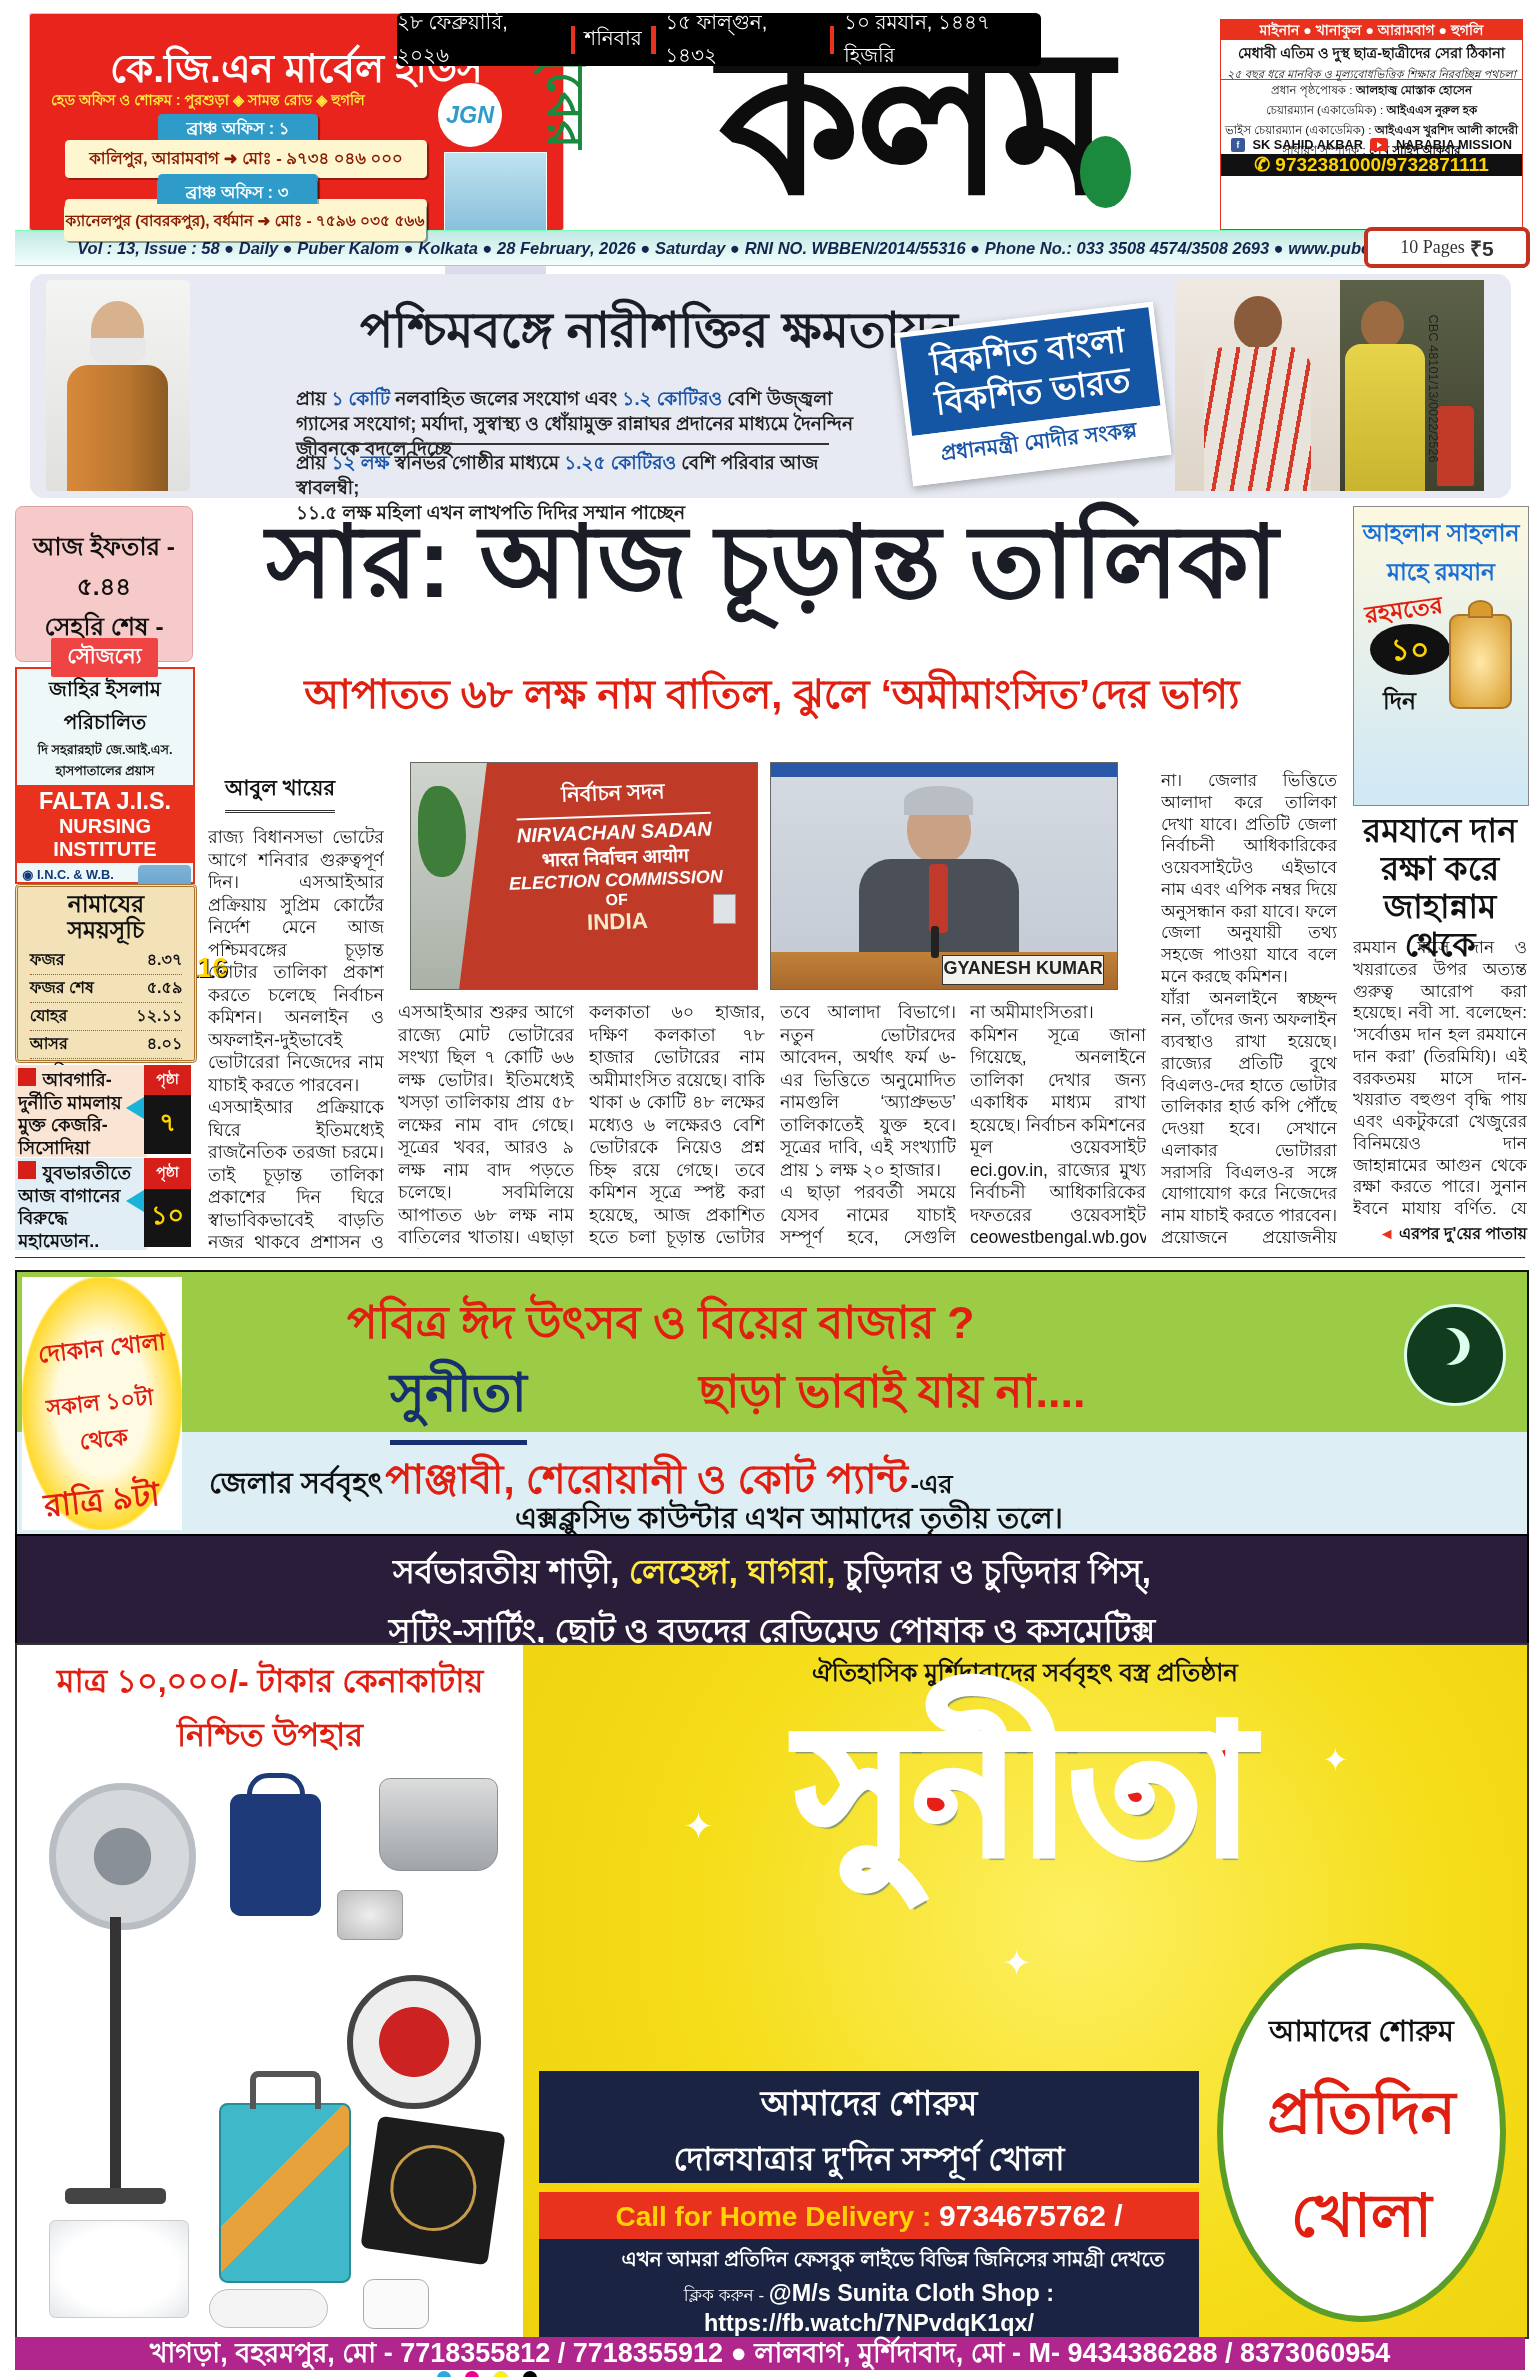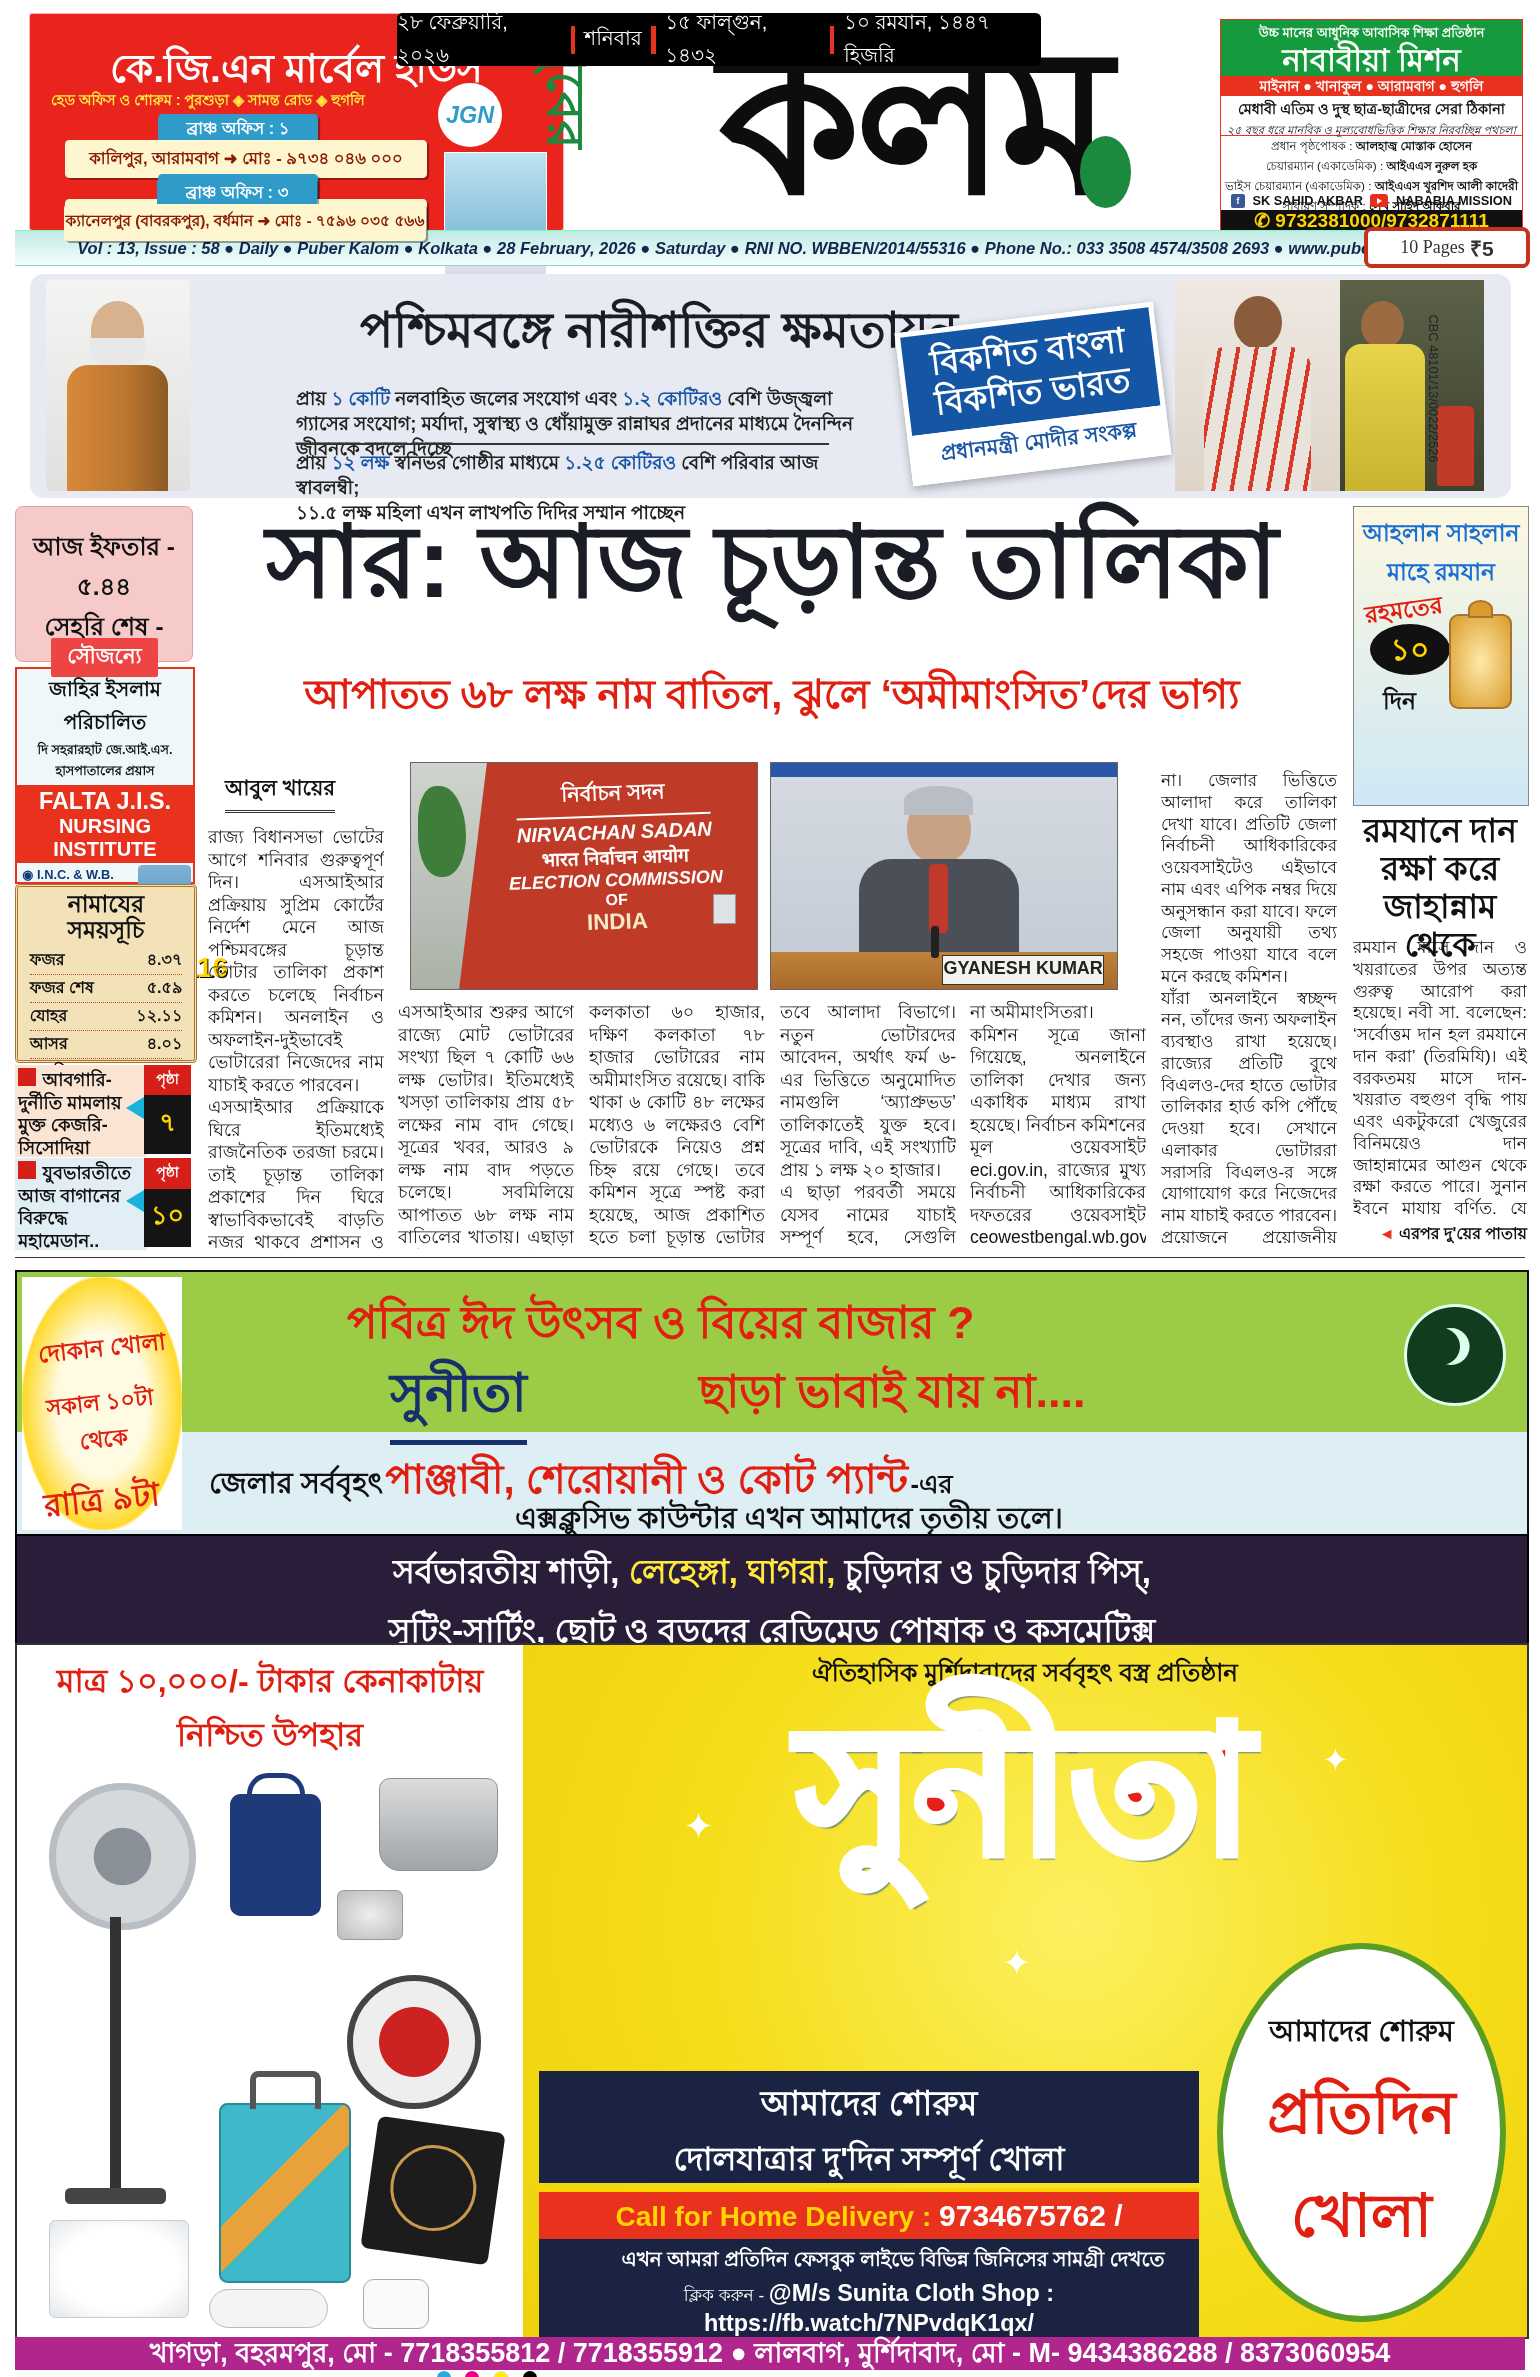--- a/index.html
+++ b/index.html
@@ -113,24 +113,20 @@
     <span style="font-size:20px;">২৮ ফেব্রুয়ারি, ২০২৬</span>
     <span class="dl-sep"></span>
     <span style="font-size:20px;">শনিবার</span>
     <span class="dl-sep"></span>
     <span style="font-size:20px;">১৫ ফাল্গুন, ১৪৩২</span>
     <span class="dl-sep"></span>
     <span style="font-size:20px;">১০ রমযান, ১৪৪৭ হিজরি</span>
   </div>
 
   <div class="abs nab" style="left:1220px;top:18.6px;width:301px;height:209px;">
-    <div class="nab-green c" style="height:53px;padding-top:3.2px;">
-      <div style="font-size:12.8px;font-weight:bold;">উচ্চ মানের আধুনিক আবাসিক শিক্ষা প্রতিষ্ঠান</div>
-      <div style="font-size:31px;font-weight:bold;line-height:1.1;">নাবাবীয়া মিশন</div>
-    </div>
     <div class="nab-red c" style="height:20px;font-size:14px;font-weight:bold;line-height:20px;">মাইনান ● খানাকুল ● আরামবাগ ● হুগলি</div>
     <div class="c" style="height:39px;color:#111;border-bottom:1.1px solid #e8321e;">
       <div style="font-size:14.4px;font-weight:bold;padding-top:2.1px;">মেধাবী এতিম ও দুস্থ ছাত্র-ছাত্রীদের সেরা ঠিকানা</div>
       <div style="font-size:11.2px;font-style:italic;">২৫ বছর ধরে মানবিক ও মূল্যবোধভিত্তিক শিক্ষার নিরবচ্ছিন্ন পথচলা</div>
     </div>
     <div class="c" style="height:55px;color:#111;padding-top:1.1px;">
       <div style="font-size:11.7px;"><span>প্রধান পৃষ্ঠপোষক :</span> <b>আলহাজ্ব মোস্তাক হোসেন</b></div>
       <div style="font-size:11.7px;"><span>চেয়ারম্যান (একাডেমিক) :</span> <b>আইএএস নুরুল হক</b></div>
       <div style="font-size:11.7px;"><span>ভাইস চেয়ারম্যান (একাডেমিক) :</span> <b>আইএএস খুরশিদ আলী কাদেরী</b></div>
       <div style="font-size:11.7px;"><span>সাধারণ সম্পাদক :</span> <b>সেখ সাহিদ আকবার</b></div>

